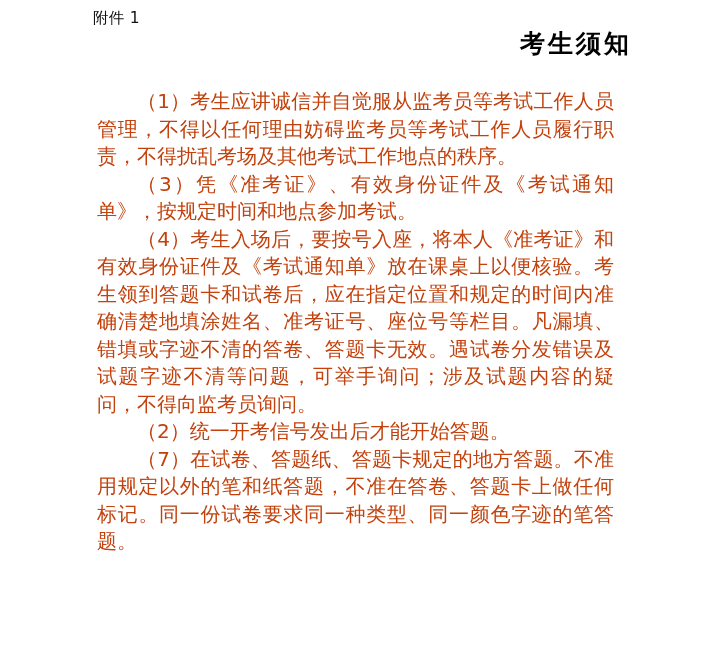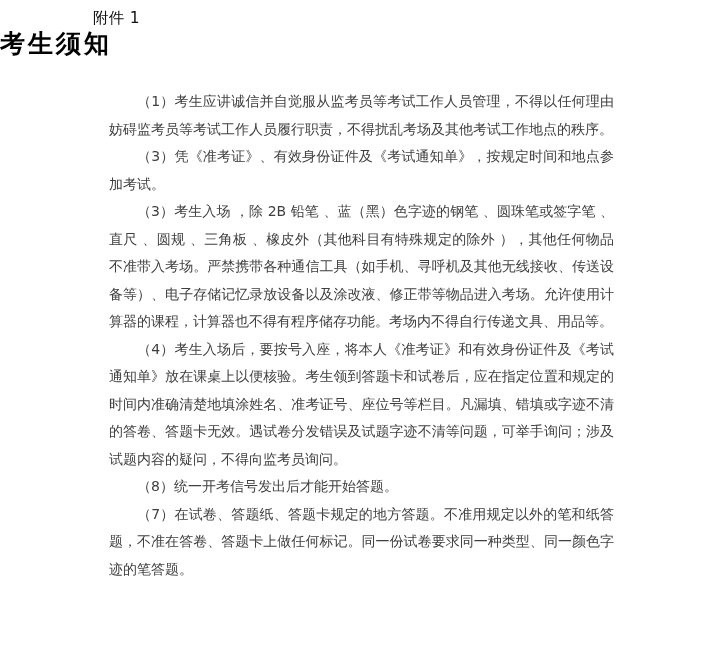--- a/index.html
+++ b/index.html
@@ -29,59 +29,58 @@
     line-height: 22px;
     letter-spacing: 0.3px;
     color: #111111;
     white-space: nowrap;
   }
   .doc-title {
     position: absolute;
     left: 0;
     right: 0;
     top: 26px;
-    text-align: left;
+    text-align: right;
     font-size: 25px;
     line-height: 36px;
     font-weight: bold;
     letter-spacing: 3px;
     color: #000000;
   }
   .body-text {
     position: absolute;
     left: 93px;
     top: 88px;
     width: 521px;
   }
   .para {
-    margin: 0 0 0 16px;
-    font-size: 14px;
+    margin: 0 0 0 4px;
+    font-size: 20px;
     line-height: 27.5px;
     text-align: justify;
     text-justify: inter-ideograph;
     text-indent: 2em;
-    color: #404040;
+    color: #c2410c;
     letter-spacing: 0px;
     word-break: break-all;
   }
   .para:last-child {
     margin-bottom: 0;
   }
 </style>
 </head>
 <body>
 
 <div class="page">
 
   <div class="attachment-label">附件 1</div>
 
   <div class="doc-title">考生须知</div>
 
   <div class="body-text">
     <p class="para">（1）考生应讲诚信并自觉服从监考员等考试工作人员管理，不得以任何理由妨碍监考员等考试工作人员履行职责，不得扰乱考场及其他考试工作地点的秩序。</p>
     <p class="para">（3）凭《准考证》、有效身份证件及《考试通知单》，按规定时间和地点参加考试。</p>
-    <p class="para">（3）考生入场 ，除 2B 铅笔 、蓝（黑）色字迹的钢笔 、圆珠笔或签字笔 、直尺 、圆规 、三角板 、橡皮外（其他科目有特殊规定的除外 ），其他任何物品不准带入考场。严禁携带各种通信工具（如手机、寻呼机及其他无线接收、传送设备等）、电子存储记忆录放设备以及涂改液、修正带等物品进入考场。允许使用计算器的课程，计算器也不得有程序储存功能。考场内不得自行传递文具、用品等。</p>
     <p class="para">（4）考生入场后，要按号入座，将本人《准考证》和有效身份证件及《考试通知单》放在课桌上以便核验。考生领到答题卡和试卷后，应在指定位置和规定的时间内准确清楚地填涂姓名、准考证号、座位号等栏目。凡漏填、错填或字迹不清的答卷、答题卡无效。遇试卷分发错误及试题字迹不清等问题，可举手询问；涉及试题内容的疑问，不得向监考员询问。</p>
-    <p class="para">（8）统一开考信号发出后才能开始答题。</p>
+    <p class="para">（2）统一开考信号发出后才能开始答题。</p>
     <p class="para">（7）在试卷、答题纸、答题卡规定的地方答题。不准用规定以外的笔和纸答题，不准在答卷、答题卡上做任何标记。同一份试卷要求同一种类型、同一颜色字迹的笔答题。</p>
   </div>
 
 </div>
 
 </body></html>

